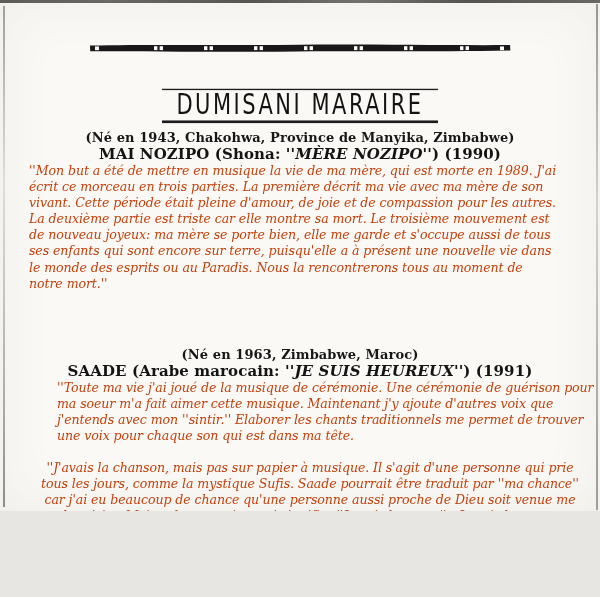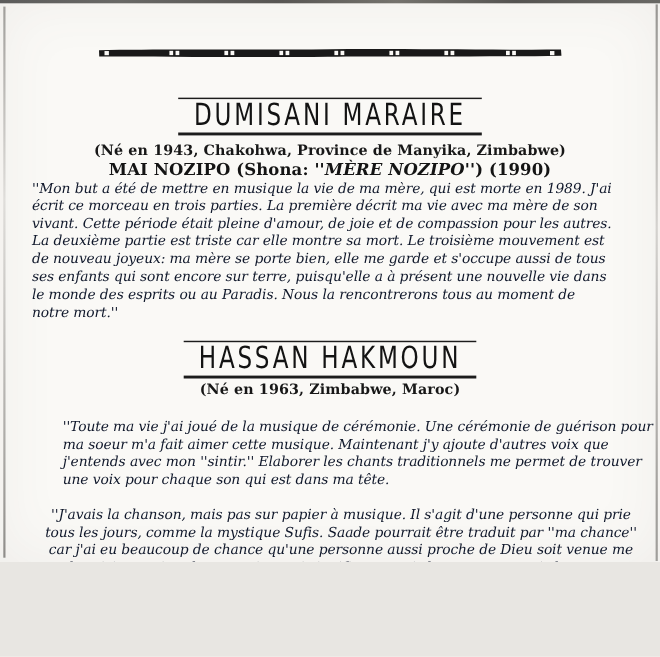--- a/index.html
+++ b/index.html
@@ -57,21 +57,21 @@
   .work-line .emph { font-style:italic; }
   .work-1 { top:145px; }
   .work-2 { top:362px; }
 
   .para {
     position:absolute; left:29px; width:562px;
     font-style:italic;
     font-size:12.6px;
     line-height:16.1px;
     letter-spacing:-0.1px;
-    color:#0f172a;
+    color:#c2410c;
     white-space:pre-line;
   }
   .para-1 { top:163px; }
   .para-2 { top:380px;margin-left:28px; }
   .para-3 { top:460px;text-align:center; }
 </style>
 </head>
 <body>
 
 <div class="scan">
@@ -109,24 +109,22 @@
   <div class="centerline work-1 work-line"><span>MAI NOZIPO (Shona: ''</span><span class="emph">MÈRE NOZIPO</span><span>'') (1990)</span></div>
   <div class="para para-1">''Mon but a été de mettre en musique la vie de ma mère, qui est morte en 1989. J'ai
 écrit ce morceau en trois parties. La première décrit ma vie avec ma mère de son
 vivant. Cette période était pleine d'amour, de joie et de compassion pour les autres.
 La deuxième partie est triste car elle montre sa mort. Le troisième mouvement est
 de nouveau joyeux: ma mère se porte bien, elle me garde et s'occupe aussi de tous
 ses enfants qui sont encore sur terre, puisqu'elle a à présent une nouvelle vie dans
 le monde des esprits ou au Paradis. Nous la rencontrerons tous au moment de
 notre mort.''</div>
 
-  <div class="title-wrap title-2">
-    <span class="artist-title">HASSAN HAKMOUN</span>
-  </div>
   <div class="centerline birth-2 birth-line">(Né en 1963, Zimbabwe, Maroc)</div>
+  <div class="centerline work-2 work-line"><span>SAADE (Arabe marocain: ''</span><span class="emph">JE SUIS HEUREUX</span><span>'') (1991)</span></div>
   <div class="para para-2">''Toute ma vie j'ai joué de la musique de cérémonie. Une cérémonie de guérison pour
 ma soeur m'a fait aimer cette musique. Maintenant j'y ajoute d'autres voix que
 j'entends avec mon ''sintir.'' Elaborer les chants traditionnels me permet de trouver
 une voix pour chaque son qui est dans ma tête.</div>
   <div class="para para-3">''J'avais la chanson, mais pas sur papier à musique. Il s'agit d'une personne qui prie
 tous les jours, comme la mystique Sufis. Saade pourrait être traduit par ''ma chance''
 car j'ai eu beaucoup de chance qu'une personne aussi proche de Dieu soit venue me
 rendre visite. Mais cela pourrait aussi signifier ''Je suis heureux''—Je suis heureux que
 cette personne soit venue chez moi. Ca pourrait être l'un ou l'autre.''</div>
 

